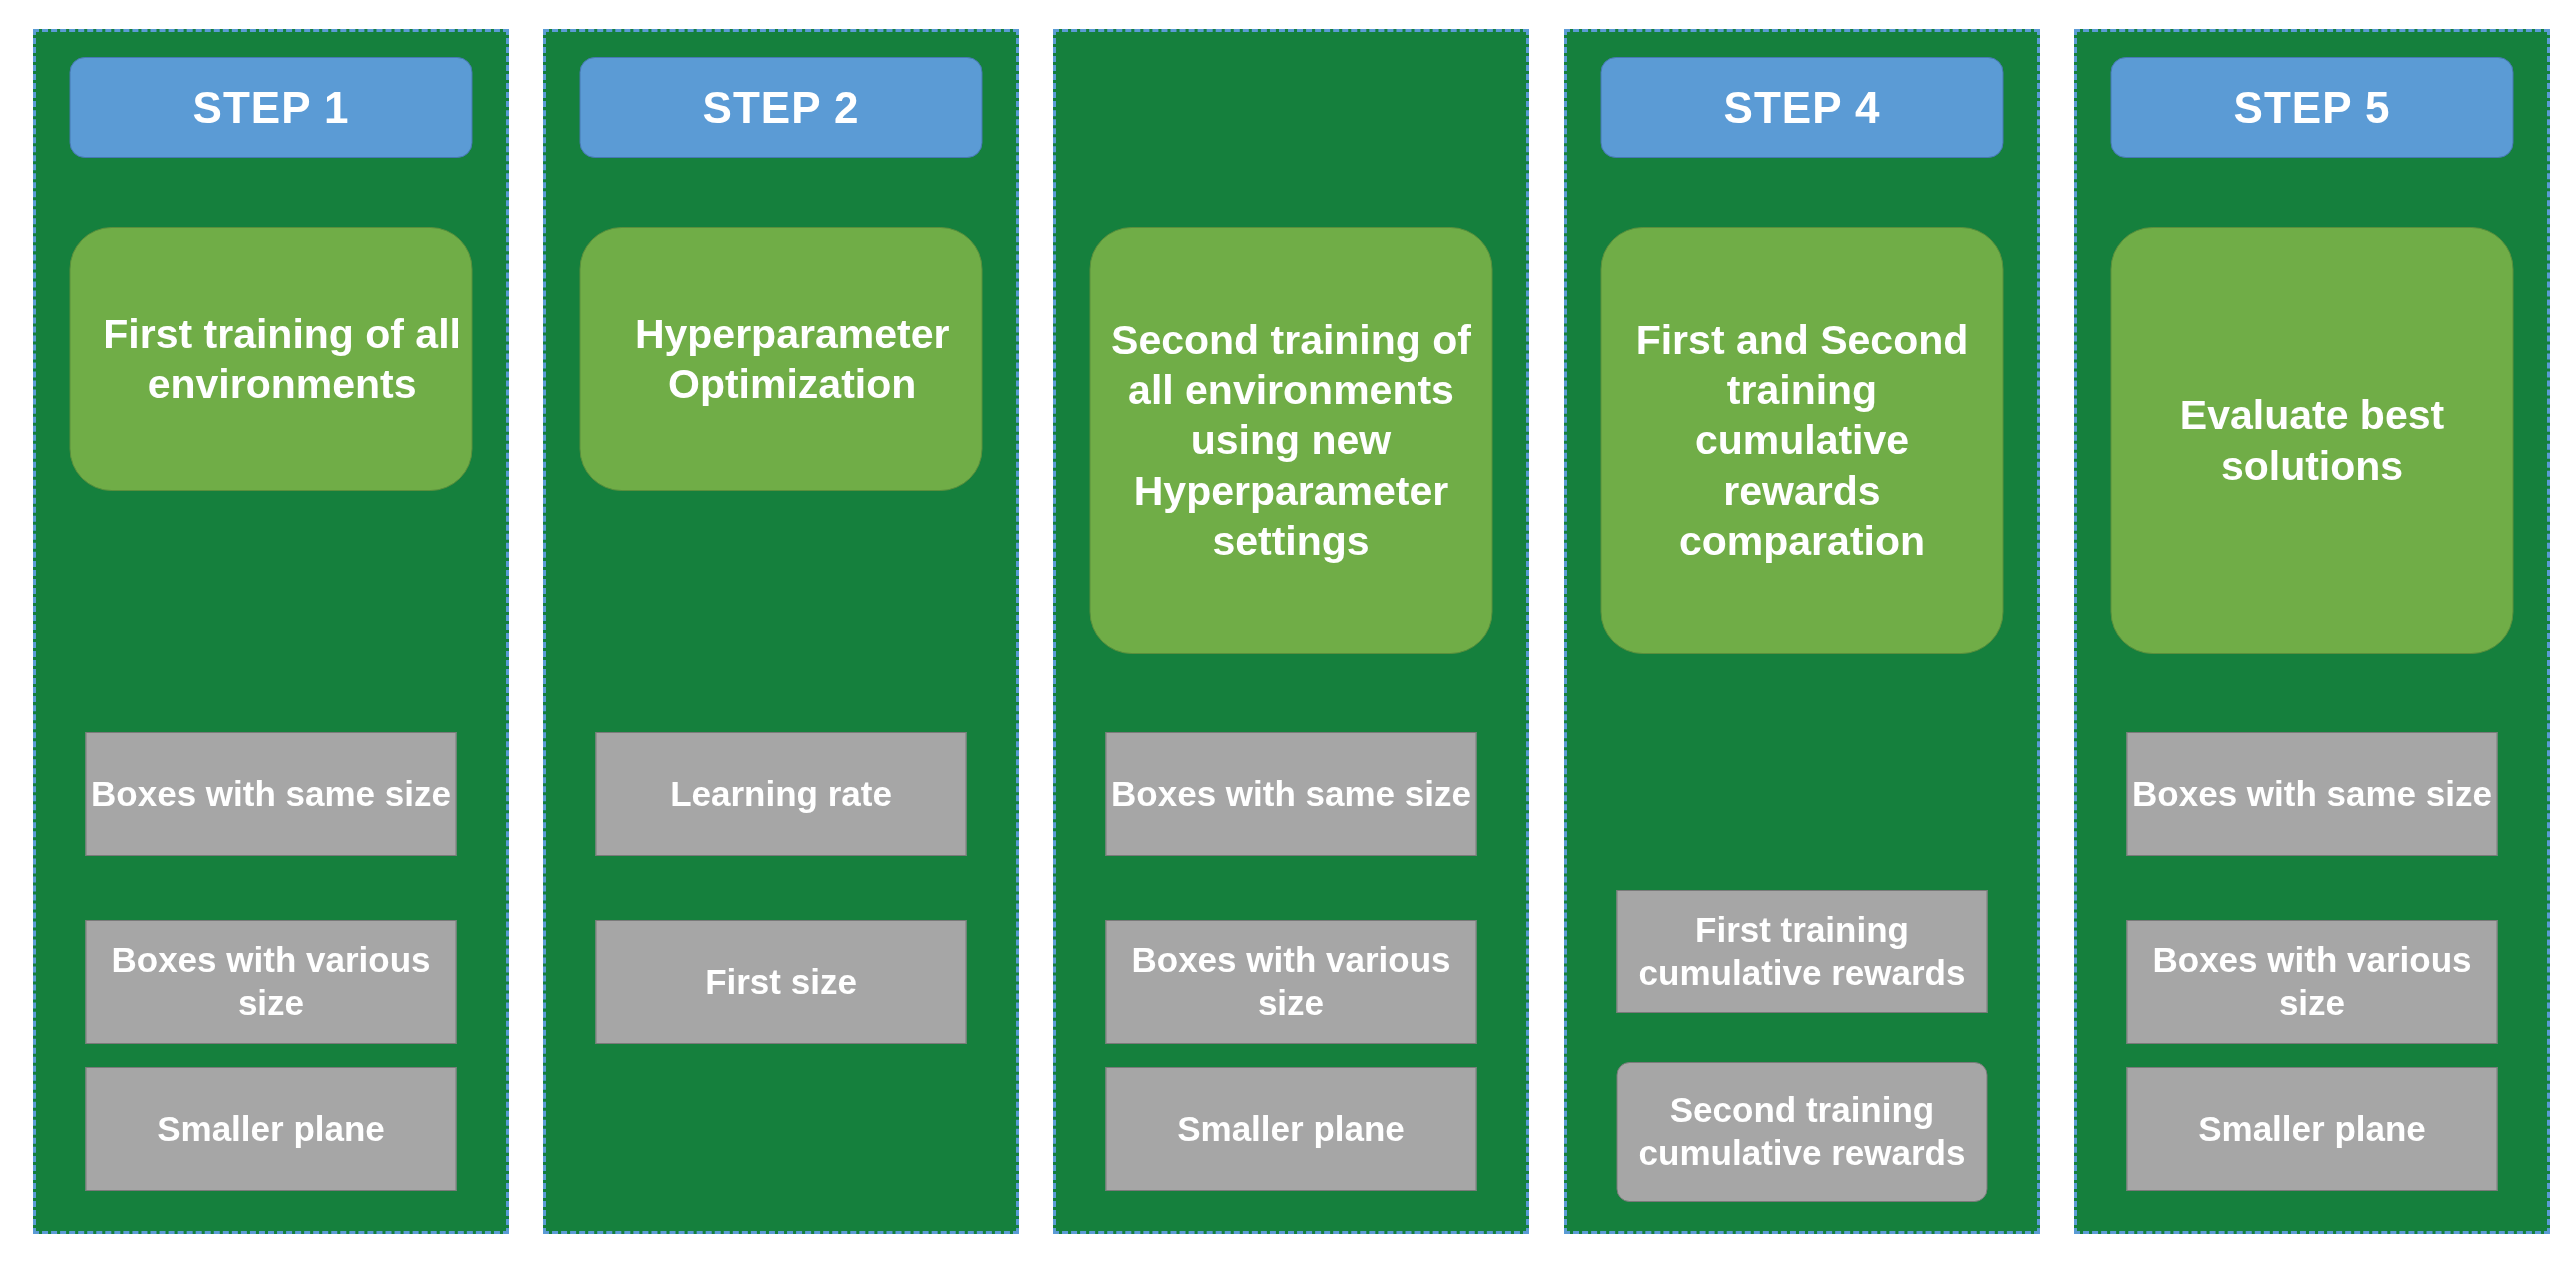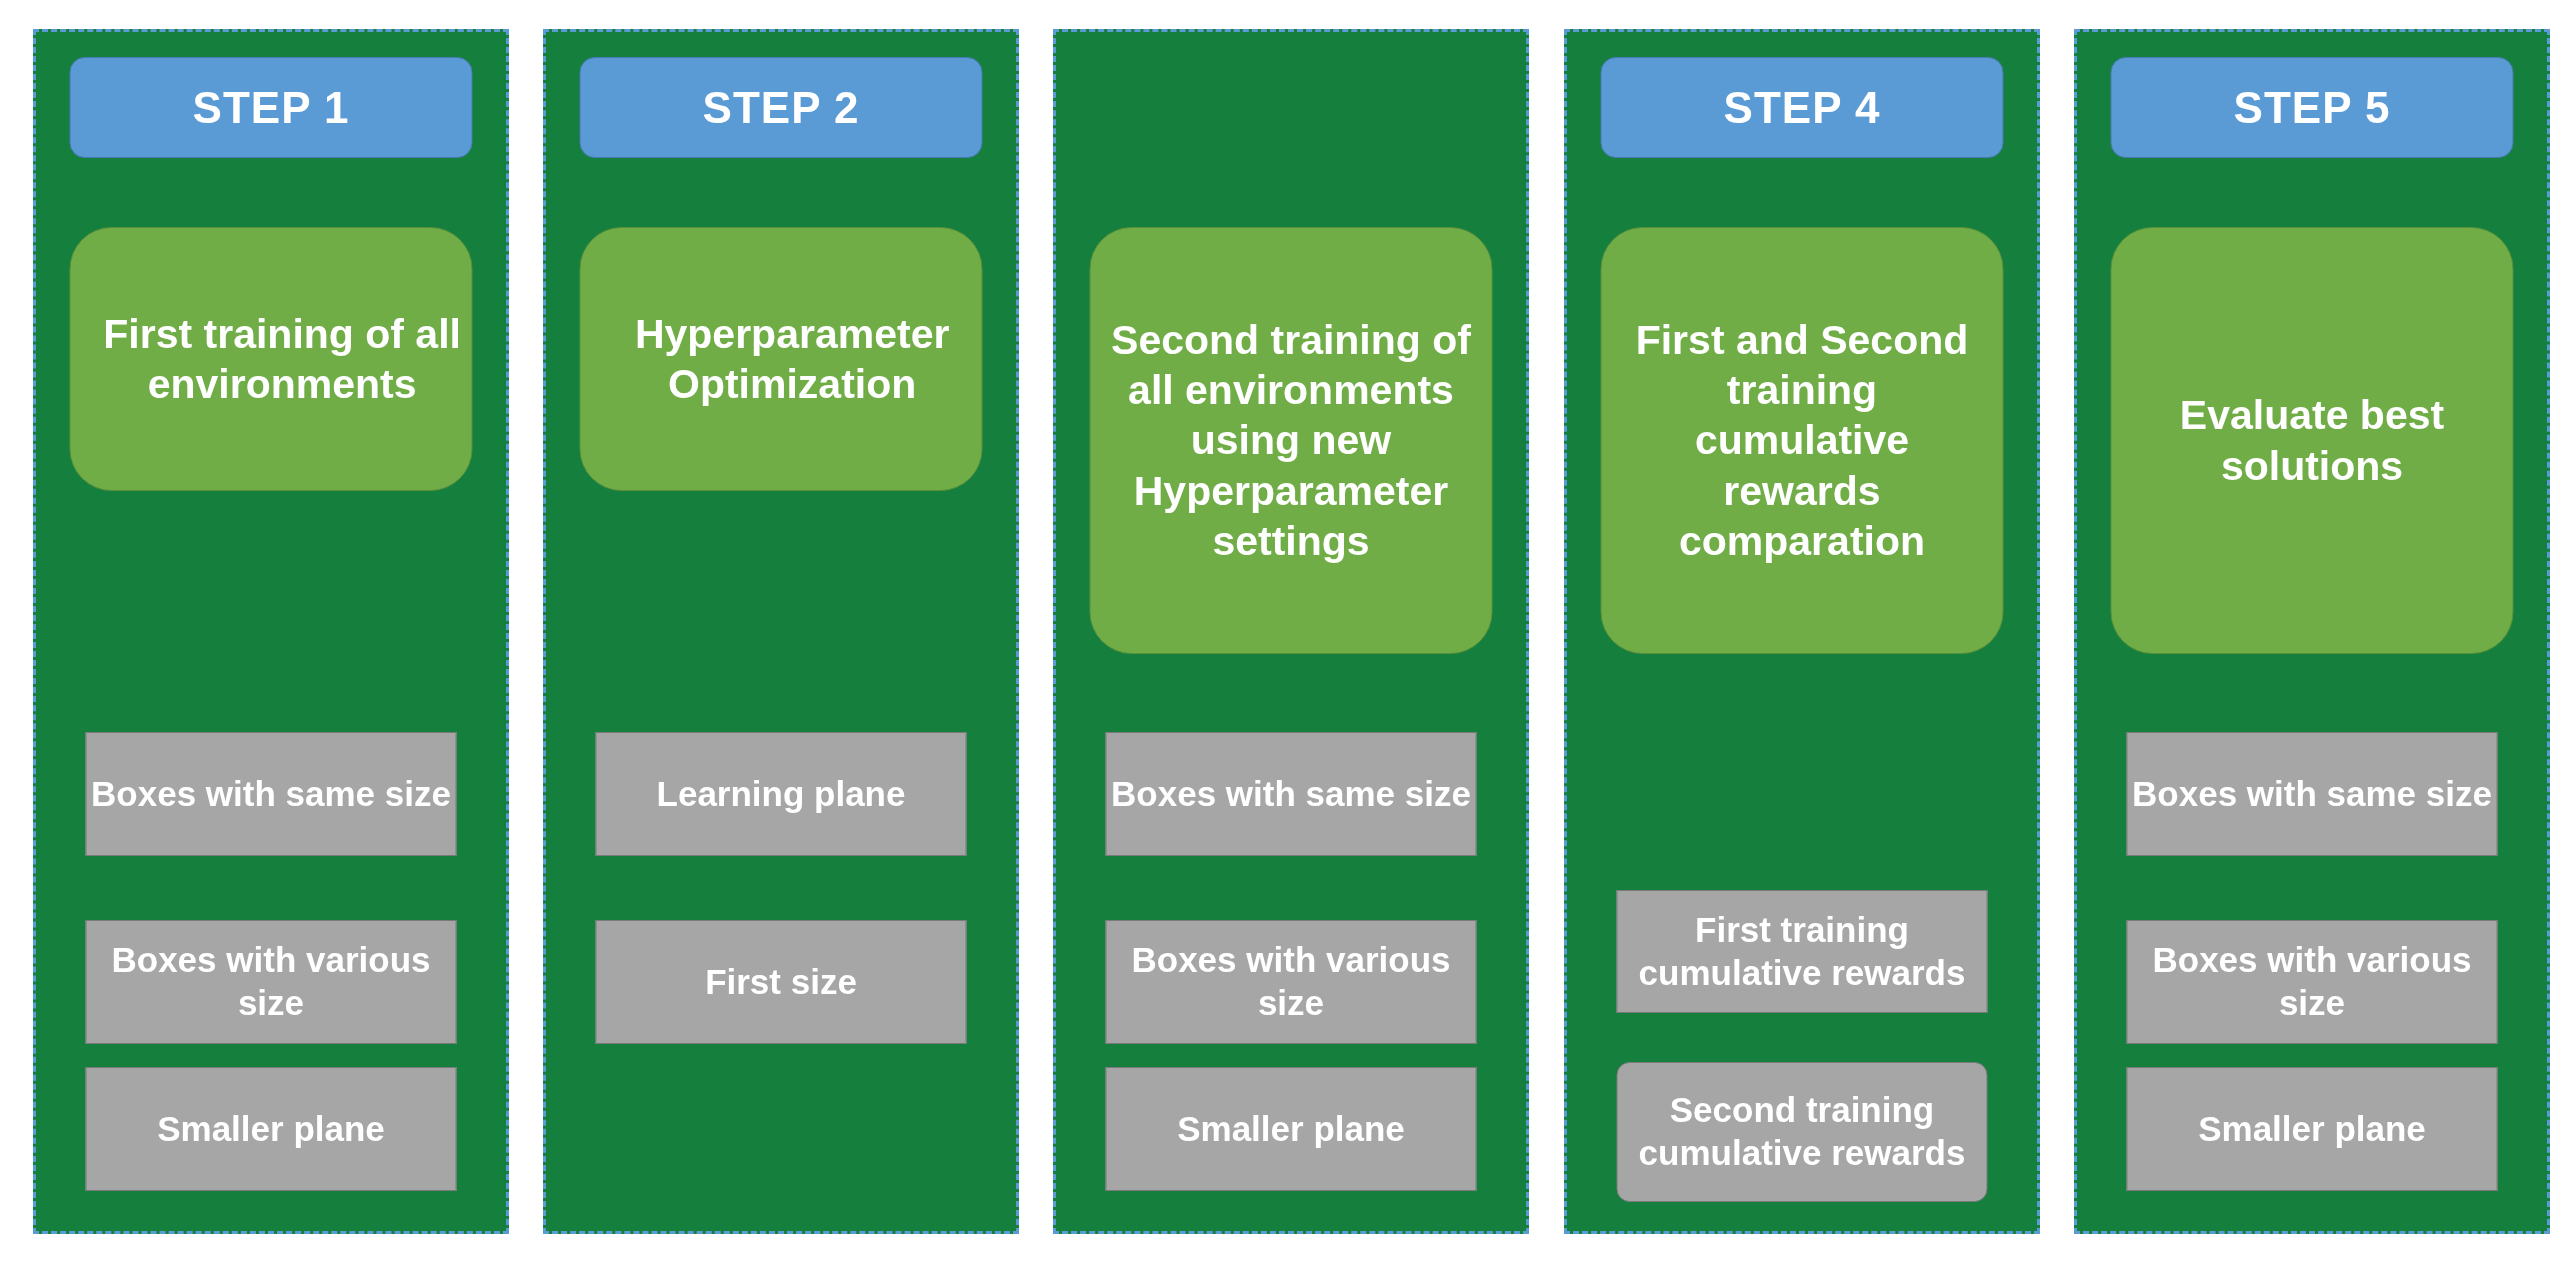--- a/index.html
+++ b/index.html
@@ -112,21 +112,21 @@
     <div class="item-box item-r1">Boxes with same size</div>
     <div class="item-box item-r2">Boxes with various
 size</div>
     <div class="item-box item-r3">Smaller plane</div>
   </div>
 
   <div class="col col-2">
     <div class="step-header">STEP 2</div>
     <div class="task-box task-short">Hyperparameter
 Optimization</div>
-    <div class="item-box item-r1">Learning plane</div>
+    <div class="item-box item-r1">Learning rate</div>
     <div class="item-box item-r2">First size</div>
   </div>
 
   <div class="col col-3">
     <div class="task-box task-tall">Second training of
 all environments
 using new
 Hyperparameter
 settings</div>
     <div class="item-box item-r1">Boxes with same size</div>

